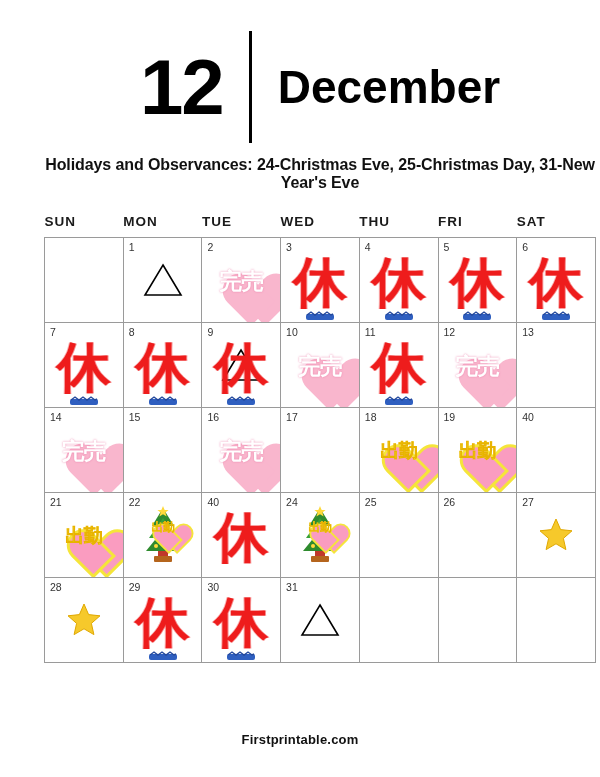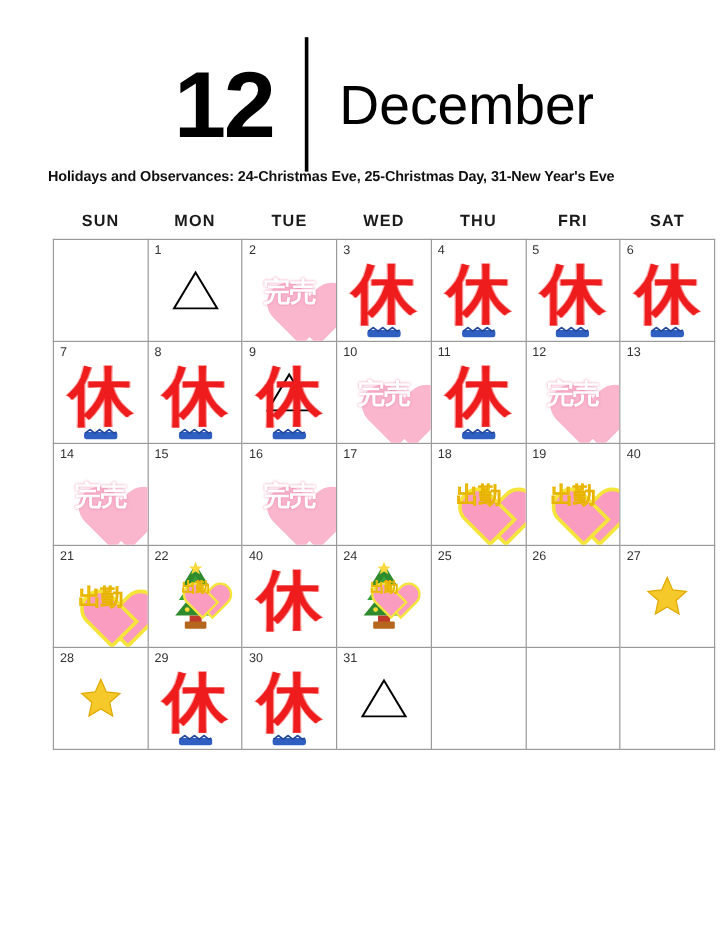--- a/index.html
+++ b/index.html
@@ -48,57 +48,57 @@
     background: #000;
     margin-right: 26px;
   }
   .month-year {
     display: flex;
     flex-direction: column;
     justify-content: center;
   }
   .month-name {
     font-size: 46px;
-    font-weight: normal;
+    font-weight: bold;
     line-height: 1.02;
     color: #000;
     letter-spacing: 0px;
   }
   .year {
     font-size: 38px;
     font-weight: normal;
     line-height: 1.1;
     color: #000;
     letter-spacing: 0px;
   }
 
   
   .holidays {
-    text-align: left;
-    font-size: 12px;
+    text-align: center;
+    font-size: 16px;
     font-weight: bold;
     color: #111;
-    margin-top: 28px;
+    margin-top: 44px;
     letter-spacing: -0.1px;
   }
 
   
   .calendar {
     margin: 16px auto 0 auto;
     width: 552px;
     border-collapse: collapse;
     table-layout: fixed;
   }
   .calendar th {
     font-size: 13.5px;
     font-weight: bold;
     letter-spacing: 1px;
     color: #1a1a1a;
     padding: 6px 0 8px 0;
-    text-align: center;
+    text-align: left;
     border: none;
   }
   .calendar td {
     border: 1px solid #9a9a9a;
     height: 84px;
     width: 78.8px;
     vertical-align: top;
     padding: 0;
     position: relative;
   }
@@ -647,14 +647,15 @@
           <td>
             <span class="cell-content"></span>
           </td>
           <td>
             <span class="cell-content"></span>
           </td>
         </tr>
       </tbody>
   </table>
 
+  <div class="footer">Firstprintable.com</div>
 
 </div>
 
 </body></html>

